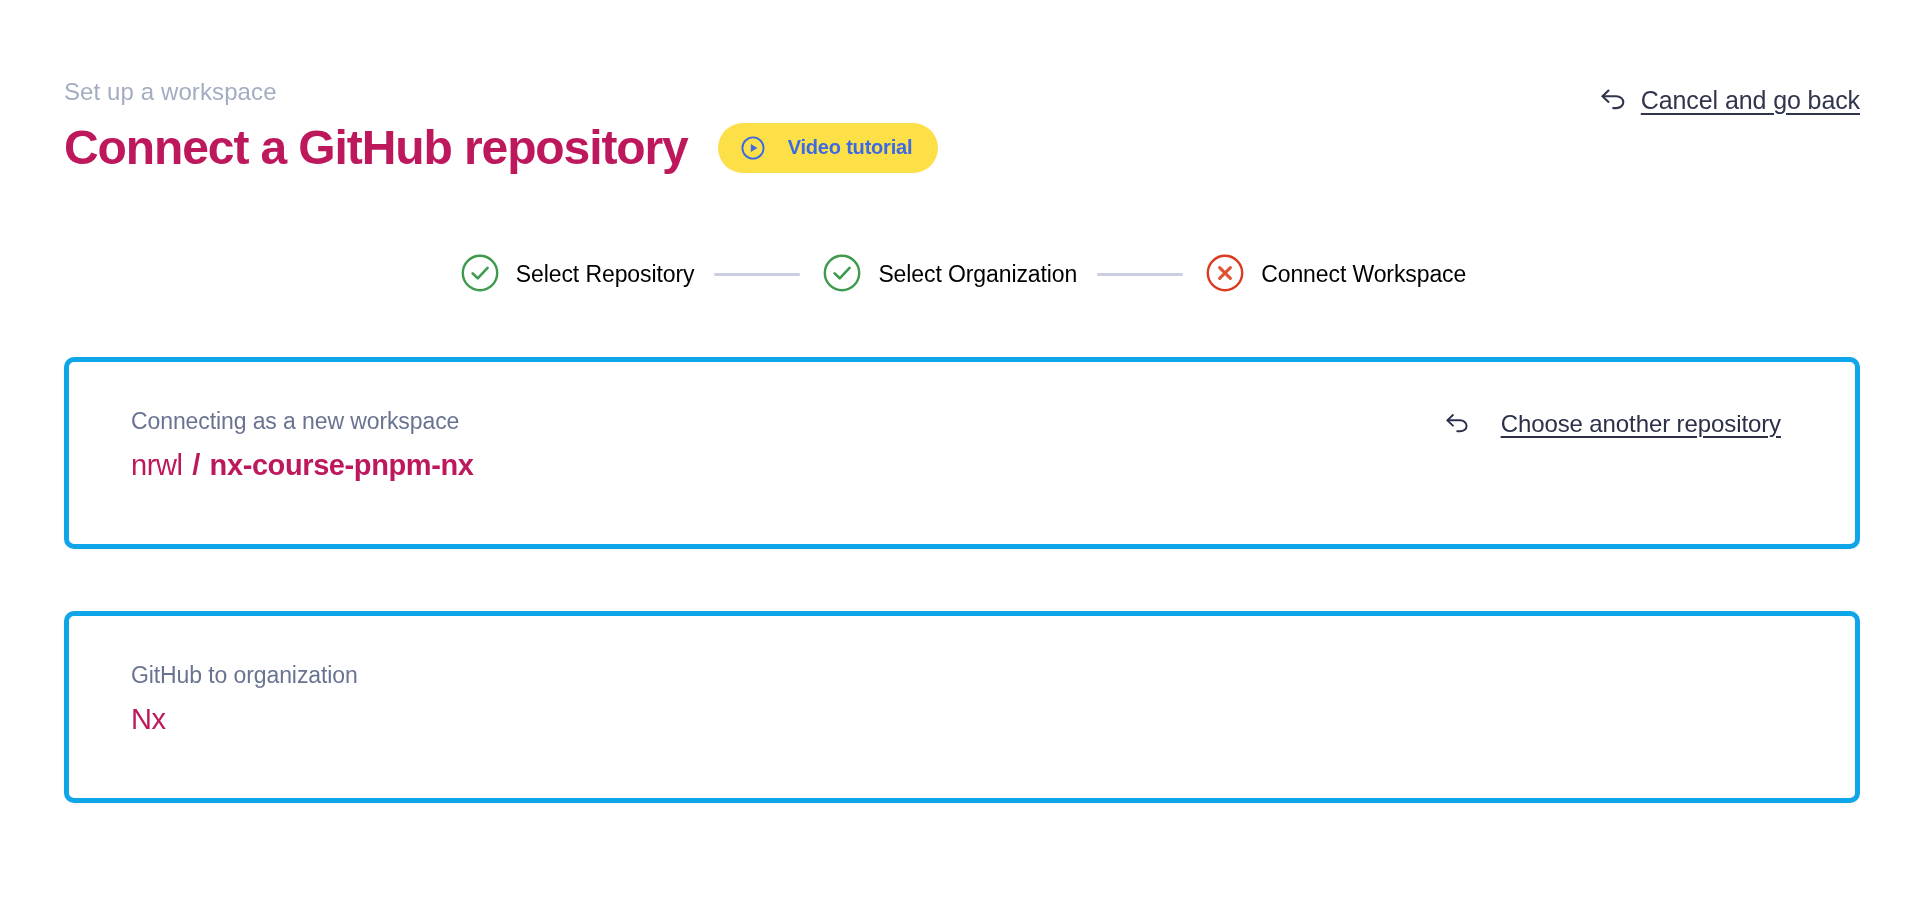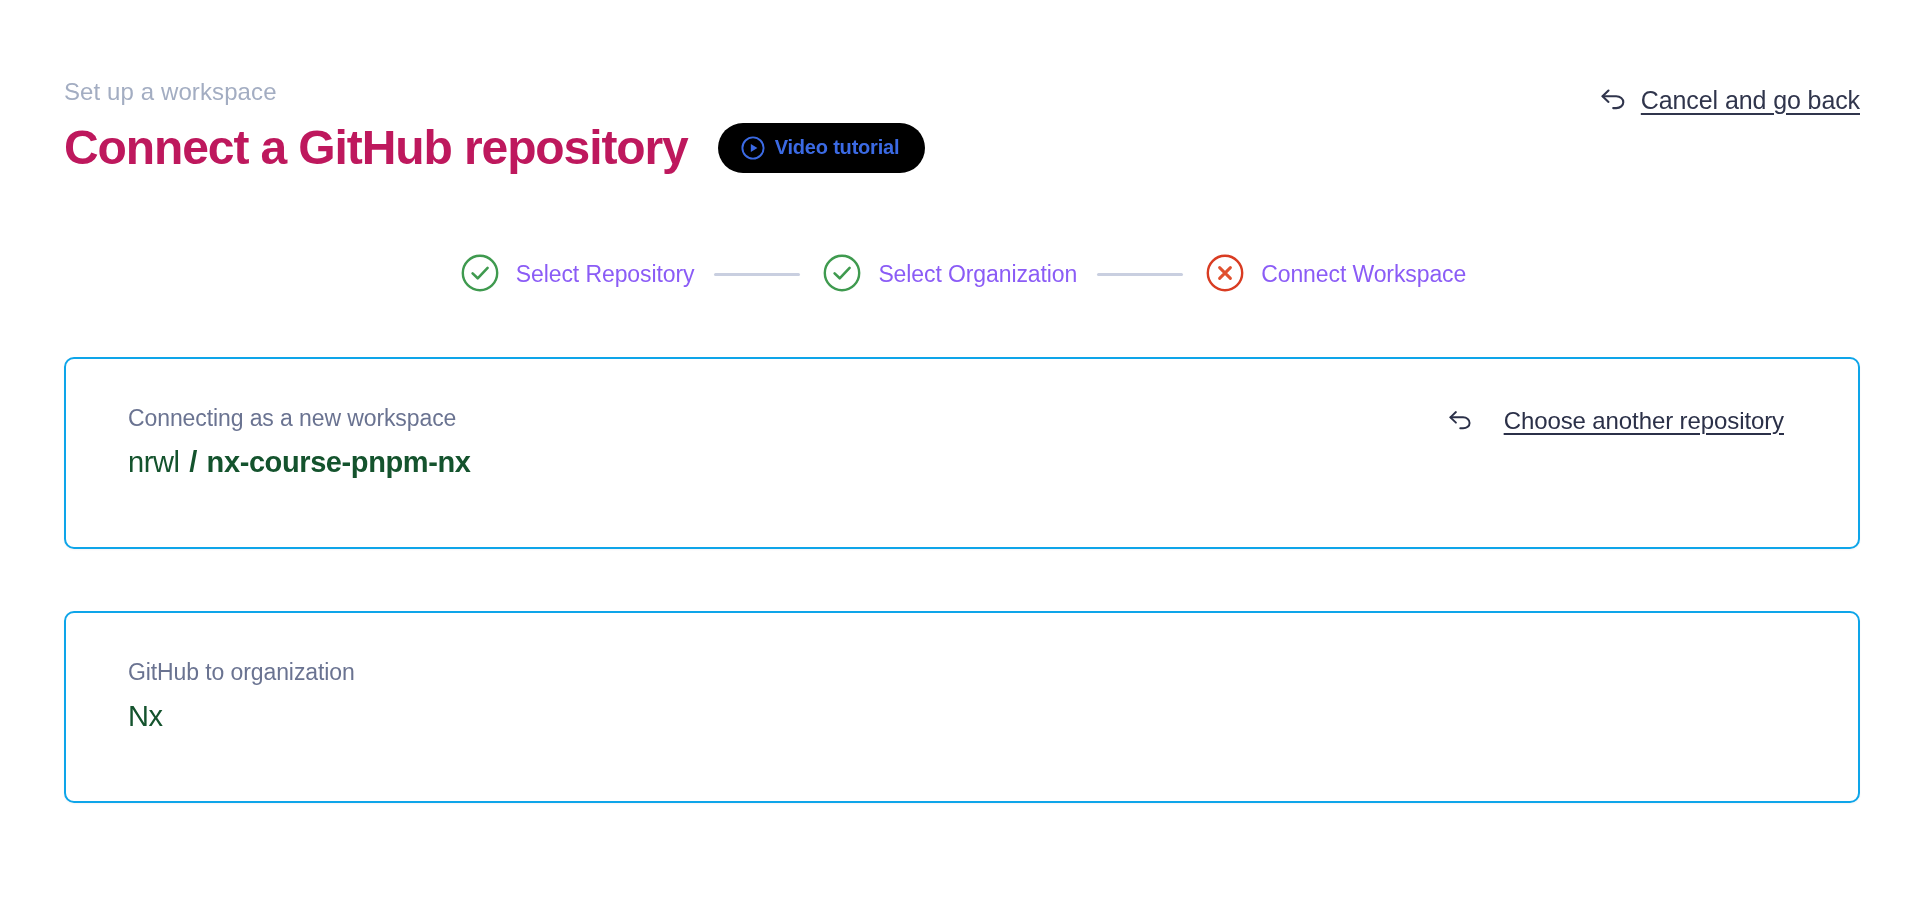--- a/index.html
+++ b/index.html
@@ -46,22 +46,22 @@
     font-size: 48px;
     line-height: 1.12;
     font-weight: 700;
     letter-spacing: -1.1px;
     color: #be185d;
     margin: 0;
   }
   .video-pill {
     display: inline-flex;
     align-items: center;
-    gap: 9px;
-    background: #000000;
+    gap: 22px;
+    background: #fde047;
     border: none;
     border-radius: 999px;
     padding: 12px 26px 12px 22px;
     cursor: pointer;
     text-decoration: none;
     text-align: center;
   }
   .video-pill .label {
     font-size: 20px;
     font-weight: 700;
@@ -99,56 +99,56 @@
     margin-top: 76px;
   }
   .step {
     display: flex;
     align-items: center;
     gap: 14px;
   }
   .step-icon { display: block; flex: none; }
   .step-label {
     font-size: 23px;
-    color: #8b5cf6;
+    color: #000000;
     font-weight: 500;
     letter-spacing: -0.1px;
     white-space: nowrap;
   }
   .step-connector {
     width: 86px;
     height: 3px;
     background: #c9cfe0;
     border-radius: 2px;
     margin: 0 20px;
     flex: none;
   }
 
   
   .cards { margin-top: 58px; }
   .card {
     position: relative;
-    border: 2px solid #0ea5e9;
+    border: 5px solid #0ea5e9;
     border-radius: 10px;
     background: #ffffff;
     box-shadow: 0 1px 2px rgba(40, 45, 80, 0.05);
     padding: 46px 62px 48px 62px;
     height: 192px;
   }
   .card + .card { margin-top: 62px; }
   .card-kicker {
     font-size: 23px;
     color: #6a7391;
     font-weight: 400;
     letter-spacing: -0.1px;
   }
   .card-value {
     margin-top: 14px;
     font-size: 29px;
-    color: #14532d;
+    color: #be185d;
     letter-spacing: -0.4px;
   }
   .card-value .owner { font-weight: 400; }
   .card-value .sep { font-weight: 700; margin: 0 2px; }
   .card-value .repo { font-weight: 700; }
   .card-value.plain { font-weight: 400; }
 
   .card-action {
     position: absolute;
     top: 48px;

